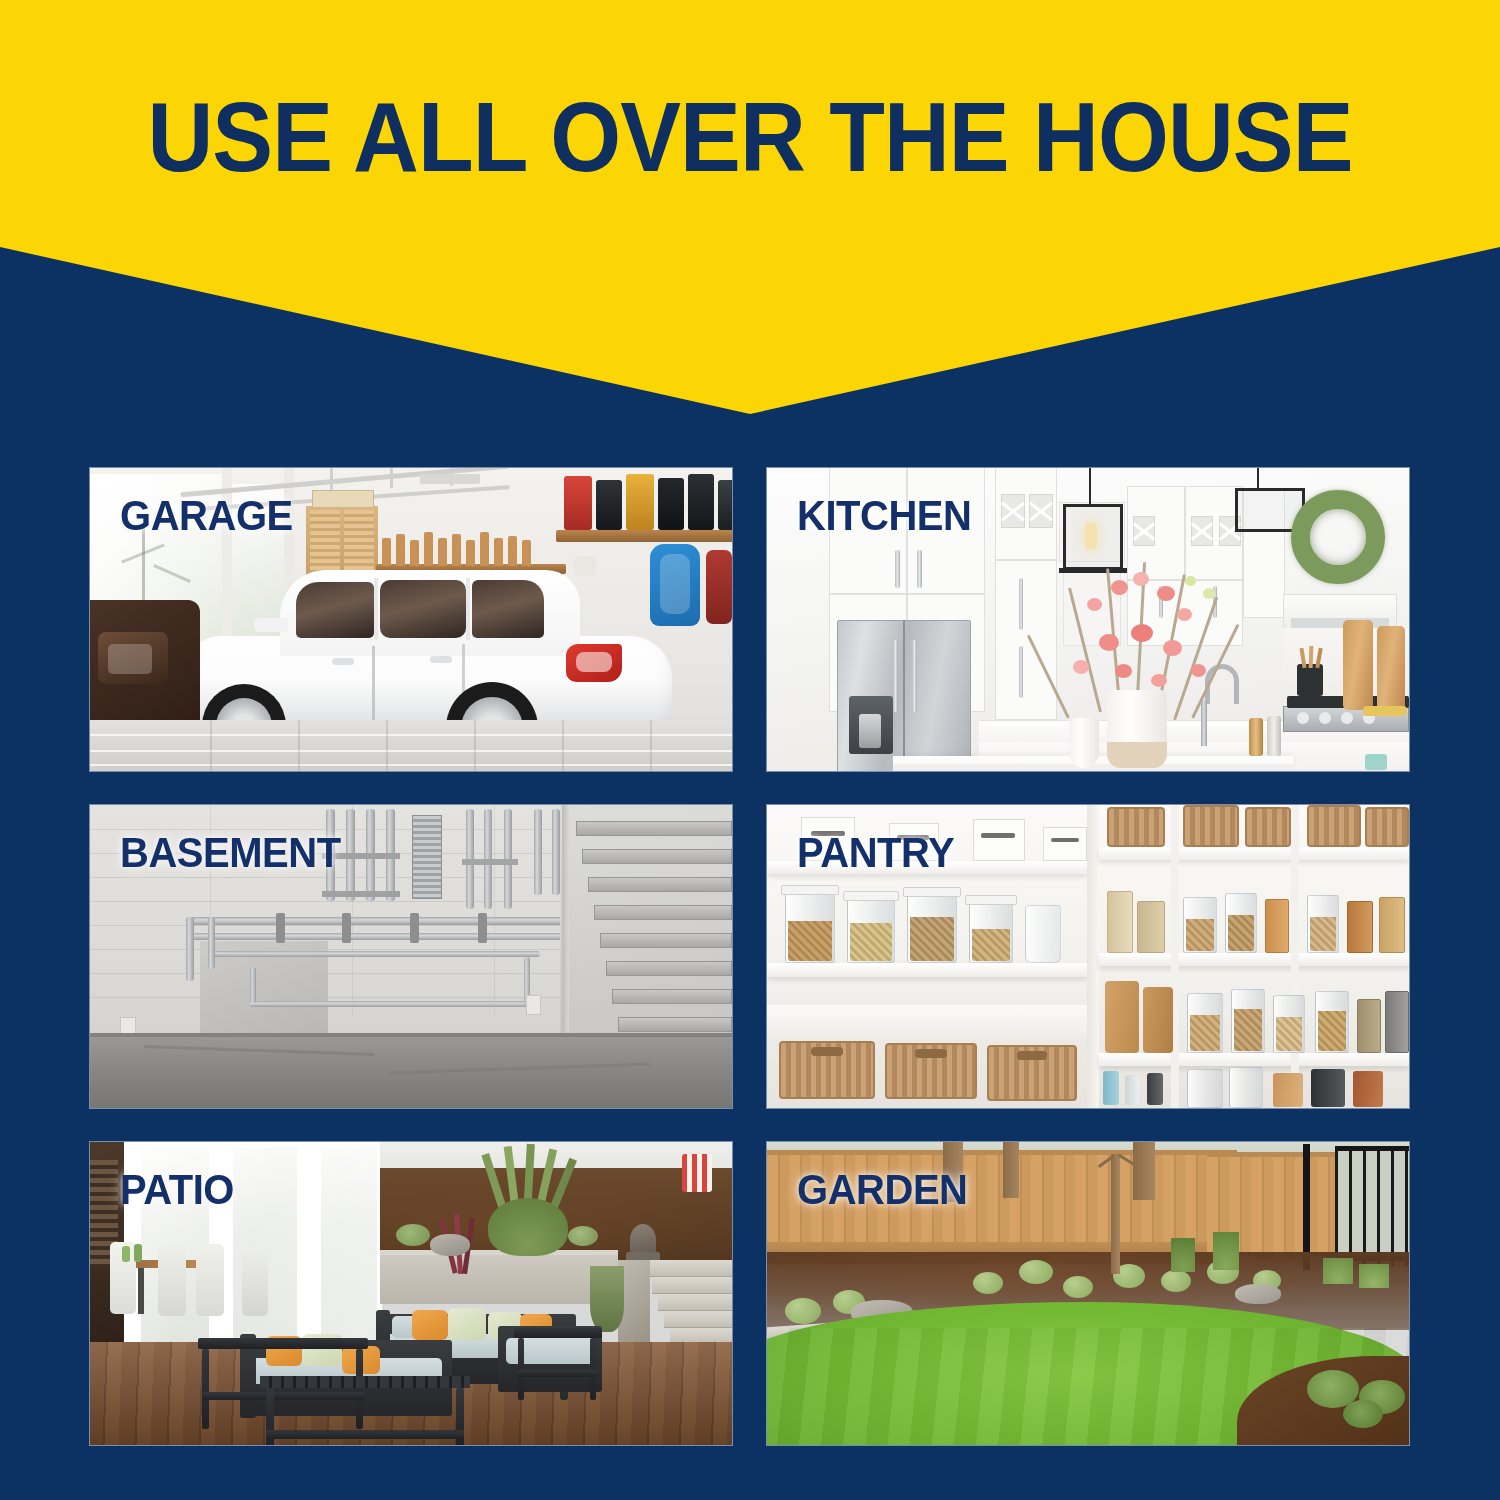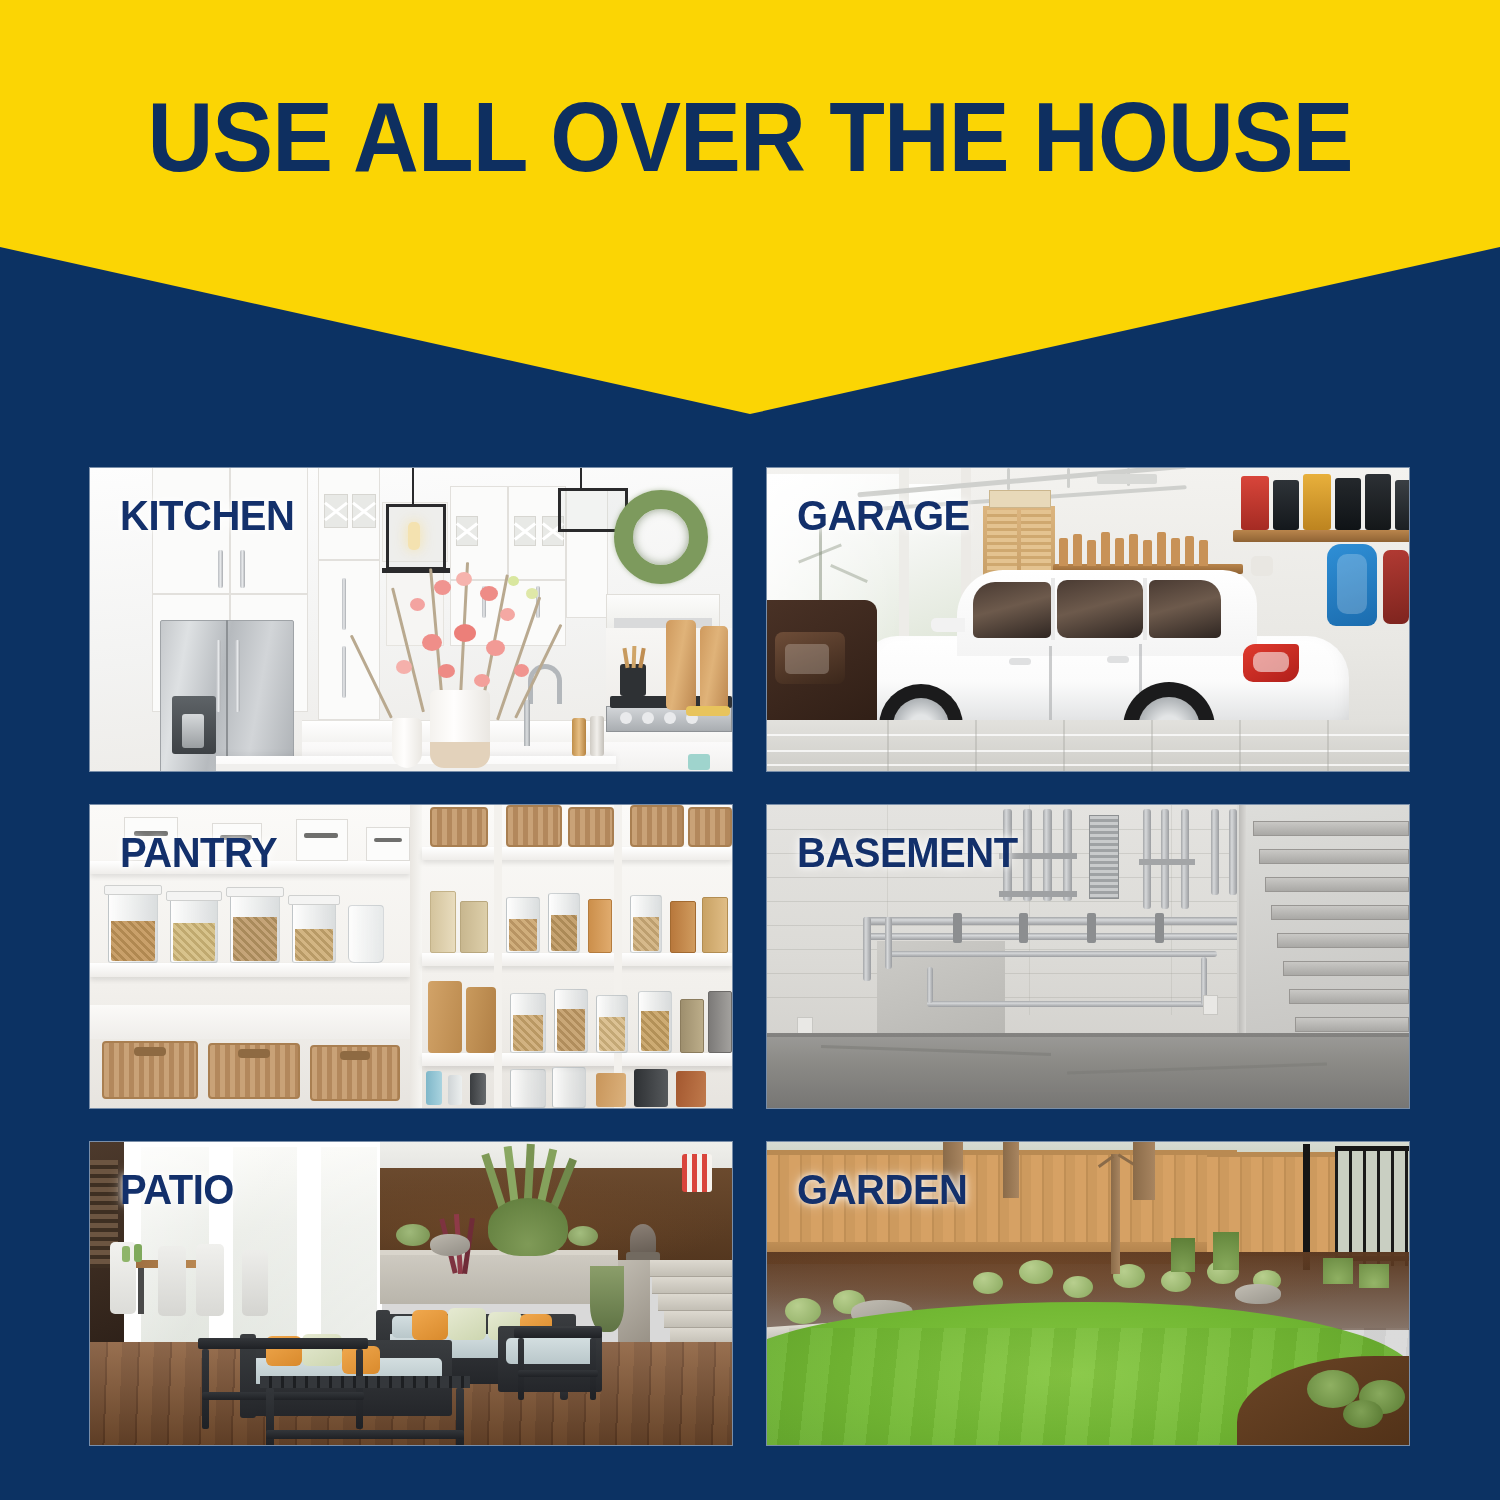--- a/index.html
+++ b/index.html
@@ -200,20 +200,110 @@
   .pt-grass-clump { background: radial-gradient(circle at 50% 80%,#7f9a57,#5d7a3a); }
   .pt-step { background: linear-gradient(180deg,#ddd9d0,#c3bfb5); border-bottom: 1px solid #a9a49a; }
 </style>
 </head>
 <body>
 
 <div id="banner"></div>
 <div id="headline">USE ALL OVER THE HOUSE</div>
 
 <div id="grid">
+
+  <div class="card">
+    <div class="scene">
+      <div class="p g-bg"></div>
+
+      <div class="p g-window" style="left:0;top:6px;width:132px;height:186px;"></div>
+      <div class="p" style="left:0;top:6px;width:132px;height:186px;background:linear-gradient(110deg,rgba(255,255,255,0.9),rgba(255,255,255,0.1));"></div>
+      <div class="p" style="left:52px;top:60px;width:3px;height:118px;background:rgba(130,140,120,0.5);"></div>
+      <div class="p" style="left:30px;top:84px;width:46px;height:3px;background:rgba(130,140,120,0.4);transform:rotate(-22deg);"></div>
+      <div class="p" style="left:62px;top:104px;width:40px;height:3px;background:rgba(130,140,120,0.4);transform:rotate(24deg);"></div>
+      <div class="p" style="left:132px;top:0;width:10px;height:200px;background:#edece8;"></div>
+      <div class="p g-window" style="left:142px;top:16px;width:52px;height:164px;"></div>
+      <div class="p" style="left:194px;top:0;width:10px;height:200px;background:#eceae6;"></div>
+
+      <div class="p g-rail" style="left:90px;top:10px;width:330px;height:5px;transform:rotate(-5deg);"></div>
+      <div class="p g-rail" style="left:110px;top:28px;width:310px;height:4px;transform:rotate(-4deg);"></div>
+      <div class="p g-rail" style="left:240px;top:0;width:3px;height:22px;"></div>
+      <div class="p g-rail" style="left:300px;top:0;width:3px;height:20px;"></div>
+      <div class="p g-rail" style="left:360px;top:0;width:3px;height:18px;"></div>
+      <div class="p" style="left:330px;top:6px;width:60px;height:10px;background:#d8d9d6;border-radius:2px;"></div>
+
+      <div class="p" style="left:216px;top:38px;width:72px;height:86px;background:linear-gradient(180deg,#dcb57f,#c39a62);border:2px solid #b08а55;"></div>
+      <div class="p" style="left:220px;top:42px;width:30px;height:78px;background:repeating-linear-gradient(180deg,#e4c390 0 4px,#cfa86f 4px 7px);"></div>
+      <div class="p" style="left:254px;top:42px;width:30px;height:78px;background:repeating-linear-gradient(180deg,#e4c390 0 4px,#cfa86f 4px 7px);"></div>
+      <div class="p" style="left:222px;top:22px;width:62px;height:18px;background:#e8d9b9;border:1px solid #cbb68d;"></div>
+
+      <div class="p g-shelf" style="left:286px;top:96px;width:190px;height:10px;"></div>
+      <div class="p g-tool" style="left:292px;top:70px;width:9px;height:28px;"></div>
+      <div class="p g-tool" style="left:306px;top:66px;width:9px;height:32px;"></div>
+      <div class="p g-tool" style="left:320px;top:72px;width:9px;height:26px;"></div>
+      <div class="p g-tool" style="left:334px;top:64px;width:9px;height:34px;"></div>
+      <div class="p g-tool" style="left:348px;top:70px;width:9px;height:28px;"></div>
+      <div class="p g-tool" style="left:362px;top:66px;width:9px;height:32px;"></div>
+      <div class="p g-tool" style="left:376px;top:72px;width:9px;height:26px;"></div>
+      <div class="p g-tool" style="left:390px;top:64px;width:9px;height:34px;"></div>
+      <div class="p g-tool" style="left:404px;top:70px;width:9px;height:28px;"></div>
+      <div class="p g-tool" style="left:418px;top:68px;width:9px;height:30px;"></div>
+      <div class="p g-tool" style="left:432px;top:72px;width:9px;height:26px;"></div>
+
+      <div class="p g-shelf" style="left:466px;top:62px;width:180px;height:12px;"></div>
+      <div class="p" style="left:474px;top:8px;width:28px;height:54px;background:linear-gradient(180deg,#d8453a,#a52b23);border-radius:3px;"></div>
+      <div class="p" style="left:506px;top:12px;width:26px;height:50px;background:linear-gradient(180deg,#2e3338,#14181c);border-radius:3px;"></div>
+      <div class="p" style="left:536px;top:6px;width:28px;height:56px;background:linear-gradient(180deg,#e8b03c,#bd8420);border-radius:3px;"></div>
+      <div class="p" style="left:568px;top:10px;width:26px;height:52px;background:linear-gradient(180deg,#24282c,#0f1316);border-radius:3px;"></div>
+      <div class="p" style="left:598px;top:6px;width:26px;height:56px;background:linear-gradient(180deg,#2c3035,#141719);border-radius:3px;"></div>
+      <div class="p" style="left:628px;top:12px;width:22px;height:50px;background:linear-gradient(180deg,#3a3f44,#1b1f22);border-radius:3px;"></div>
+
+      <div class="p" style="left:560px;top:76px;width:50px;height:82px;background:linear-gradient(160deg,#2f8fd6,#1b6cae);border-radius:14px 14px 9px 9px;"></div>
+      <div class="p" style="left:570px;top:86px;width:30px;height:60px;background:rgba(255,255,255,0.22);border-radius:10px;"></div>
+      <div class="p" style="left:616px;top:82px;width:26px;height:74px;background:linear-gradient(170deg,#b13a33,#7e241e);border-radius:7px;"></div>
+      <div class="p" style="left:484px;top:88px;width:22px;height:20px;background:#e9e7e2;border-radius:5px;"></div>
+
+      <div class="p car-body" style="left:96px;top:168px;width:486px;height:110px;"></div>
+      <div class="p car-cabin" style="left:190px;top:102px;width:300px;height:86px;"></div>
+      <div class="p car-glass" style="left:206px;top:114px;width:78px;height:56px;border-radius:22px 6px 5px 5px;"></div>
+      <div class="p car-glass" style="left:290px;top:112px;width:86px;height:58px;"></div>
+      <div class="p car-glass" style="left:382px;top:112px;width:72px;height:58px;border-radius:6px 20px 5px 5px;"></div>
+      <div class="p" style="left:284px;top:110px;width:4px;height:62px;background:#e8e8e8;"></div>
+      <div class="p" style="left:376px;top:110px;width:4px;height:62px;background:#e8e8e8;"></div>
+      <div class="p" style="left:164px;top:150px;width:34px;height:14px;background:#f2f2f2;border-radius:5px 0 0 6px;"></div>
+      <div class="p" style="left:242px;top:190px;width:22px;height:7px;background:#dfe0e1;border-radius:4px;"></div>
+      <div class="p" style="left:340px;top:188px;width:22px;height:7px;background:#dfe0e1;border-radius:4px;"></div>
+      <div class="p" style="left:282px;top:178px;width:3px;height:92px;background:rgba(170,172,174,0.6);"></div>
+      <div class="p" style="left:372px;top:176px;width:3px;height:94px;background:rgba(170,172,174,0.55);"></div>
+      <div class="p taillight" style="left:476px;top:176px;width:56px;height:38px;"></div>
+      <div class="p" style="left:486px;top:184px;width:36px;height:20px;background:rgba(255,255,255,0.55);border-radius:8px;"></div>
+      <div class="p tire" style="left:112px;top:216px;width:84px;height:84px;"></div>
+      <div class="p rim" style="left:126px;top:230px;width:56px;height:56px;"></div>
+      <div class="p tire" style="left:356px;top:214px;width:92px;height:92px;"></div>
+      <div class="p rim" style="left:371px;top:229px;width:62px;height:62px;"></div>
+      <div class="p" style="left:96px;top:262px;width:486px;height:20px;background:linear-gradient(180deg,rgba(0,0,0,0.14),transparent);"></div>
+
+      <div class="p" style="left:-12px;top:132px;width:122px;height:172px;background:linear-gradient(150deg,#4a3226,#2a1a12);border-radius:12px;"></div>
+      <div class="p" style="left:8px;top:164px;width:70px;height:52px;background:linear-gradient(160deg,#6e4d38,#3b271b);border-radius:8px;"></div>
+      <div class="p" style="left:18px;top:176px;width:44px;height:30px;background:rgba(220,210,200,0.3);border-radius:5px;"></div>
+      <div class="p" style="left:-6px;top:256px;width:96px;height:48px;background:#1a120c;border-radius:14px;"></div>
+
+      <div class="p g-floor" style="left:0;top:252px;width:642px;height:51px;"></div>
+      <div class="p g-tile-h" style="left:0;top:266px;width:642px;"></div>
+      <div class="p g-tile-h" style="left:0;top:282px;width:642px;"></div>
+      <div class="p g-tile-h" style="left:0;top:296px;width:642px;"></div>
+      <div class="p g-tile-v" style="left:120px;top:252px;height:51px;"></div>
+      <div class="p g-tile-v" style="left:208px;top:252px;height:51px;"></div>
+      <div class="p g-tile-v" style="left:296px;top:252px;height:51px;"></div>
+      <div class="p g-tile-v" style="left:384px;top:252px;height:51px;"></div>
+      <div class="p g-tile-v" style="left:472px;top:252px;height:51px;"></div>
+      <div class="p g-tile-v" style="left:560px;top:252px;height:51px;"></div>
+    </div>
+    <div class="card-label">GARAGE</div>
+  </div>
 
   <div class="card">
     <div class="scene">
       <div class="p k-bg"></div>
 
       <div class="p k-cab" style="left:62px;top:-4px;width:78px;height:130px;"></div>
       <div class="p k-cab" style="left:140px;top:-4px;width:78px;height:130px;"></div>
       <div class="p k-cab" style="left:62px;top:126px;width:78px;height:118px;"></div>
       <div class="p k-cab" style="left:140px;top:126px;width:78px;height:118px;"></div>
       <div class="p k-handle" style="left:128px;top:82px;width:5px;height:38px;"></div>
@@ -320,106 +410,86 @@
       <div class="p k-board" style="left:576px;top:152px;width:30px;height:90px;"></div>
       <div class="p k-board" style="left:610px;top:158px;width:28px;height:84px;"></div>
       <div class="p" style="left:596px;top:238px;width:44px;height:10px;background:#e8c45c;border-radius:4px;"></div>
       <div class="p" style="left:598px;top:286px;width:22px;height:16px;background:#9fd4cd;border-radius:3px;"></div>
     </div>
     <div class="card-label">KITCHEN</div>
   </div>
 
   <div class="card">
     <div class="scene">
-      <div class="p g-bg"></div>
-
-      <div class="p g-window" style="left:0;top:6px;width:132px;height:186px;"></div>
-      <div class="p" style="left:0;top:6px;width:132px;height:186px;background:linear-gradient(110deg,rgba(255,255,255,0.9),rgba(255,255,255,0.1));"></div>
-      <div class="p" style="left:52px;top:60px;width:3px;height:118px;background:rgba(130,140,120,0.5);"></div>
-      <div class="p" style="left:30px;top:84px;width:46px;height:3px;background:rgba(130,140,120,0.4);transform:rotate(-22deg);"></div>
-      <div class="p" style="left:62px;top:104px;width:40px;height:3px;background:rgba(130,140,120,0.4);transform:rotate(24deg);"></div>
-      <div class="p" style="left:132px;top:0;width:10px;height:200px;background:#edece8;"></div>
-      <div class="p g-window" style="left:142px;top:16px;width:52px;height:164px;"></div>
-      <div class="p" style="left:194px;top:0;width:10px;height:200px;background:#eceae6;"></div>
-
-      <div class="p g-rail" style="left:90px;top:10px;width:330px;height:5px;transform:rotate(-5deg);"></div>
-      <div class="p g-rail" style="left:110px;top:28px;width:310px;height:4px;transform:rotate(-4deg);"></div>
-      <div class="p g-rail" style="left:240px;top:0;width:3px;height:22px;"></div>
-      <div class="p g-rail" style="left:300px;top:0;width:3px;height:20px;"></div>
-      <div class="p g-rail" style="left:360px;top:0;width:3px;height:18px;"></div>
-      <div class="p" style="left:330px;top:6px;width:60px;height:10px;background:#d8d9d6;border-radius:2px;"></div>
-
-      <div class="p" style="left:216px;top:38px;width:72px;height:86px;background:linear-gradient(180deg,#dcb57f,#c39a62);border:2px solid #b08а55;"></div>
-      <div class="p" style="left:220px;top:42px;width:30px;height:78px;background:repeating-linear-gradient(180deg,#e4c390 0 4px,#cfa86f 4px 7px);"></div>
-      <div class="p" style="left:254px;top:42px;width:30px;height:78px;background:repeating-linear-gradient(180deg,#e4c390 0 4px,#cfa86f 4px 7px);"></div>
-      <div class="p" style="left:222px;top:22px;width:62px;height:18px;background:#e8d9b9;border:1px solid #cbb68d;"></div>
-
-      <div class="p g-shelf" style="left:286px;top:96px;width:190px;height:10px;"></div>
-      <div class="p g-tool" style="left:292px;top:70px;width:9px;height:28px;"></div>
-      <div class="p g-tool" style="left:306px;top:66px;width:9px;height:32px;"></div>
-      <div class="p g-tool" style="left:320px;top:72px;width:9px;height:26px;"></div>
-      <div class="p g-tool" style="left:334px;top:64px;width:9px;height:34px;"></div>
-      <div class="p g-tool" style="left:348px;top:70px;width:9px;height:28px;"></div>
-      <div class="p g-tool" style="left:362px;top:66px;width:9px;height:32px;"></div>
-      <div class="p g-tool" style="left:376px;top:72px;width:9px;height:26px;"></div>
-      <div class="p g-tool" style="left:390px;top:64px;width:9px;height:34px;"></div>
-      <div class="p g-tool" style="left:404px;top:70px;width:9px;height:28px;"></div>
-      <div class="p g-tool" style="left:418px;top:68px;width:9px;height:30px;"></div>
-      <div class="p g-tool" style="left:432px;top:72px;width:9px;height:26px;"></div>
-
-      <div class="p g-shelf" style="left:466px;top:62px;width:180px;height:12px;"></div>
-      <div class="p" style="left:474px;top:8px;width:28px;height:54px;background:linear-gradient(180deg,#d8453a,#a52b23);border-radius:3px;"></div>
-      <div class="p" style="left:506px;top:12px;width:26px;height:50px;background:linear-gradient(180deg,#2e3338,#14181c);border-radius:3px;"></div>
-      <div class="p" style="left:536px;top:6px;width:28px;height:56px;background:linear-gradient(180deg,#e8b03c,#bd8420);border-radius:3px;"></div>
-      <div class="p" style="left:568px;top:10px;width:26px;height:52px;background:linear-gradient(180deg,#24282c,#0f1316);border-radius:3px;"></div>
-      <div class="p" style="left:598px;top:6px;width:26px;height:56px;background:linear-gradient(180deg,#2c3035,#141719);border-radius:3px;"></div>
-      <div class="p" style="left:628px;top:12px;width:22px;height:50px;background:linear-gradient(180deg,#3a3f44,#1b1f22);border-radius:3px;"></div>
-
-      <div class="p" style="left:560px;top:76px;width:50px;height:82px;background:linear-gradient(160deg,#2f8fd6,#1b6cae);border-radius:14px 14px 9px 9px;"></div>
-      <div class="p" style="left:570px;top:86px;width:30px;height:60px;background:rgba(255,255,255,0.22);border-radius:10px;"></div>
-      <div class="p" style="left:616px;top:82px;width:26px;height:74px;background:linear-gradient(170deg,#b13a33,#7e241e);border-radius:7px;"></div>
-      <div class="p" style="left:484px;top:88px;width:22px;height:20px;background:#e9e7e2;border-radius:5px;"></div>
-
-      <div class="p car-body" style="left:96px;top:168px;width:486px;height:110px;"></div>
-      <div class="p car-cabin" style="left:190px;top:102px;width:300px;height:86px;"></div>
-      <div class="p car-glass" style="left:206px;top:114px;width:78px;height:56px;border-radius:22px 6px 5px 5px;"></div>
-      <div class="p car-glass" style="left:290px;top:112px;width:86px;height:58px;"></div>
-      <div class="p car-glass" style="left:382px;top:112px;width:72px;height:58px;border-radius:6px 20px 5px 5px;"></div>
-      <div class="p" style="left:284px;top:110px;width:4px;height:62px;background:#e8e8e8;"></div>
-      <div class="p" style="left:376px;top:110px;width:4px;height:62px;background:#e8e8e8;"></div>
-      <div class="p" style="left:164px;top:150px;width:34px;height:14px;background:#f2f2f2;border-radius:5px 0 0 6px;"></div>
-      <div class="p" style="left:242px;top:190px;width:22px;height:7px;background:#dfe0e1;border-radius:4px;"></div>
-      <div class="p" style="left:340px;top:188px;width:22px;height:7px;background:#dfe0e1;border-radius:4px;"></div>
-      <div class="p" style="left:282px;top:178px;width:3px;height:92px;background:rgba(170,172,174,0.6);"></div>
-      <div class="p" style="left:372px;top:176px;width:3px;height:94px;background:rgba(170,172,174,0.55);"></div>
-      <div class="p taillight" style="left:476px;top:176px;width:56px;height:38px;"></div>
-      <div class="p" style="left:486px;top:184px;width:36px;height:20px;background:rgba(255,255,255,0.55);border-radius:8px;"></div>
-      <div class="p tire" style="left:112px;top:216px;width:84px;height:84px;"></div>
-      <div class="p rim" style="left:126px;top:230px;width:56px;height:56px;"></div>
-      <div class="p tire" style="left:356px;top:214px;width:92px;height:92px;"></div>
-      <div class="p rim" style="left:371px;top:229px;width:62px;height:62px;"></div>
-      <div class="p" style="left:96px;top:262px;width:486px;height:20px;background:linear-gradient(180deg,rgba(0,0,0,0.14),transparent);"></div>
-
-      <div class="p" style="left:-12px;top:132px;width:122px;height:172px;background:linear-gradient(150deg,#4a3226,#2a1a12);border-radius:12px;"></div>
-      <div class="p" style="left:8px;top:164px;width:70px;height:52px;background:linear-gradient(160deg,#6e4d38,#3b271b);border-radius:8px;"></div>
-      <div class="p" style="left:18px;top:176px;width:44px;height:30px;background:rgba(220,210,200,0.3);border-radius:5px;"></div>
-      <div class="p" style="left:-6px;top:256px;width:96px;height:48px;background:#1a120c;border-radius:14px;"></div>
-
-      <div class="p g-floor" style="left:0;top:252px;width:642px;height:51px;"></div>
-      <div class="p g-tile-h" style="left:0;top:266px;width:642px;"></div>
-      <div class="p g-tile-h" style="left:0;top:282px;width:642px;"></div>
-      <div class="p g-tile-h" style="left:0;top:296px;width:642px;"></div>
-      <div class="p g-tile-v" style="left:120px;top:252px;height:51px;"></div>
-      <div class="p g-tile-v" style="left:208px;top:252px;height:51px;"></div>
-      <div class="p g-tile-v" style="left:296px;top:252px;height:51px;"></div>
-      <div class="p g-tile-v" style="left:384px;top:252px;height:51px;"></div>
-      <div class="p g-tile-v" style="left:472px;top:252px;height:51px;"></div>
-      <div class="p g-tile-v" style="left:560px;top:252px;height:51px;"></div>
+      <div class="p b-bg"></div>
+
+      <div class="p b-brick" style="left:0;top:24px;width:642px;"></div>
+      <div class="p b-brick" style="left:0;top:48px;width:642px;"></div>
+      <div class="p b-brick" style="left:0;top:72px;width:642px;"></div>
+      <div class="p b-brick" style="left:0;top:96px;width:642px;"></div>
+      <div class="p b-brick" style="left:0;top:120px;width:642px;"></div>
+      <div class="p b-brick" style="left:0;top:144px;width:642px;"></div>
+      <div class="p b-brick" style="left:0;top:168px;width:642px;"></div>
+      <div class="p b-brick" style="left:0;top:192px;width:642px;"></div>
+      <div class="p" style="left:120px;top:0;width:1px;height:210px;background:rgba(160,158,152,0.22);"></div>
+      <div class="p" style="left:262px;top:0;width:1px;height:210px;background:rgba(160,158,152,0.22);"></div>
+      <div class="p" style="left:404px;top:0;width:1px;height:210px;background:rgba(160,158,152,0.22);"></div>
+
+      <div class="p" style="left:110px;top:132px;width:128px;height:96px;background:linear-gradient(160deg,#cdccc8,#b9b8b4);"></div>
+      <div class="p" style="left:110px;top:132px;width:128px;height:4px;background:#dedcd8;"></div>
+
+      <div class="p b-pipe" style="left:236px;top:4px;width:9px;height:92px;"></div>
+      <div class="p b-pipe" style="left:256px;top:4px;width:9px;height:92px;"></div>
+      <div class="p b-pipe" style="left:276px;top:4px;width:9px;height:92px;"></div>
+      <div class="p b-pipe" style="left:296px;top:4px;width:9px;height:92px;"></div>
+      <div class="p" style="left:232px;top:48px;width:78px;height:6px;background:#9fa1a3;"></div>
+      <div class="p" style="left:232px;top:86px;width:78px;height:6px;background:#9fa1a3;"></div>
+      <div class="p b-vent" style="left:322px;top:10px;width:30px;height:84px;"></div>
+      <div class="p b-pipe" style="left:376px;top:4px;width:8px;height:100px;"></div>
+      <div class="p b-pipe" style="left:394px;top:4px;width:8px;height:100px;"></div>
+      <div class="p b-pipe" style="left:414px;top:4px;width:8px;height:100px;"></div>
+      <div class="p" style="left:372px;top:54px;width:56px;height:6px;background:#a3a5a7;"></div>
+      <div class="p b-pipe" style="left:444px;top:4px;width:8px;height:86px;"></div>
+      <div class="p b-pipe" style="left:462px;top:4px;width:8px;height:86px;"></div>
+
+      <div class="p b-pipe-h" style="left:96px;top:112px;width:380px;height:8px;"></div>
+      <div class="p b-pipe-h" style="left:96px;top:128px;width:380px;height:7px;"></div>
+      <div class="p b-pipe-h" style="left:120px;top:146px;width:330px;height:6px;"></div>
+      <div class="p b-pipe" style="left:96px;top:112px;width:8px;height:64px;"></div>
+      <div class="p b-pipe" style="left:118px;top:112px;width:7px;height:52px;"></div>
+      <div class="p b-pipe-h" style="left:160px;top:196px;width:280px;height:6px;"></div>
+      <div class="p b-pipe" style="left:160px;top:162px;width:6px;height:36px;"></div>
+      <div class="p b-pipe" style="left:434px;top:152px;width:6px;height:48px;"></div>
+
+      <div class="p" style="left:186px;top:108px;width:9px;height:30px;background:#8c8e90;border-radius:2px;"></div>
+      <div class="p" style="left:252px;top:108px;width:9px;height:30px;background:#8c8e90;border-radius:2px;"></div>
+      <div class="p" style="left:320px;top:108px;width:9px;height:30px;background:#8c8e90;border-radius:2px;"></div>
+      <div class="p" style="left:388px;top:108px;width:9px;height:30px;background:#8c8e90;border-radius:2px;"></div>
+
+      <div class="p" style="left:470px;top:0;width:172px;height:240px;background:linear-gradient(170deg,#ddddda,#c6c5c2);"></div>
+      <div class="p b-stair" style="left:486px;top:16px;width:156px;height:15px;"></div>
+      <div class="p b-stair" style="left:492px;top:44px;width:150px;height:15px;"></div>
+      <div class="p b-stair" style="left:498px;top:72px;width:144px;height:15px;"></div>
+      <div class="p b-stair" style="left:504px;top:100px;width:138px;height:15px;"></div>
+      <div class="p b-stair" style="left:510px;top:128px;width:132px;height:15px;"></div>
+      <div class="p b-stair" style="left:516px;top:156px;width:126px;height:15px;"></div>
+      <div class="p b-stair" style="left:522px;top:184px;width:120px;height:15px;"></div>
+      <div class="p b-stair" style="left:528px;top:212px;width:114px;height:15px;"></div>
+      <div class="p" style="left:472px;top:0;width:7px;height:244px;background:linear-gradient(90deg,#bdbcb9,#d9d8d5);"></div>
+
+      <div class="p" style="left:30px;top:212px;width:16px;height:22px;background:#e9e8e5;border:1px solid #c8c7c3;"></div>
+      <div class="p" style="left:436px;top:190px;width:15px;height:20px;background:#e9e8e5;border:1px solid #c8c7c3;"></div>
+
+      <div class="p b-floor" style="left:0;top:228px;width:642px;height:75px;"></div>
+      <div class="p" style="left:0;top:228px;width:642px;height:4px;background:rgba(60,60,58,0.25);"></div>
+      <div class="p" style="left:54px;top:244px;width:230px;height:3px;background:rgba(120,119,116,0.5);transform:rotate(2deg);"></div>
+      <div class="p" style="left:300px;top:262px;width:260px;height:3px;background:rgba(120,119,116,0.45);transform:rotate(-2deg);"></div>
+      <div class="p" style="left:120px;top:284px;width:300px;height:3px;background:rgba(130,128,125,0.4);"></div>
     </div>
-    <div class="card-label">GARAGE</div>
+    <div class="card-label">BASEMENT</div>
   </div>
 
   <div class="card">
     <div class="scene">
       <div class="p pa-bg"></div>
 
       <div class="p pa-shelf" style="left:0;top:56px;width:320px;height:13px;"></div>
       <div class="p pa-sign" style="left:34px;top:12px;width:54px;height:44px;"></div>
       <div class="p" style="left:44px;top:26px;width:34px;height:5px;background:#6f6f6d;border-radius:2px;"></div>
       <div class="p pa-sign" style="left:122px;top:18px;width:50px;height:38px;"></div>
@@ -500,90 +570,20 @@
       <div class="p pa-jar" style="left:462px;top:262px;width:34px;height:41px;"></div>
       <div class="p" style="left:506px;top:268px;width:30px;height:34px;background:linear-gradient(100deg,#c8955a,#dcb27d);border-radius:3px;"></div>
       <div class="p" style="left:544px;top:264px;width:34px;height:38px;background:linear-gradient(90deg,#2e3134,#56595c);border-radius:3px;"></div>
       <div class="p" style="left:586px;top:266px;width:30px;height:36px;background:linear-gradient(100deg,#a3572f,#c07a4c);border-radius:3px;"></div>
     </div>
     <div class="card-label">PANTRY</div>
   </div>
 
   <div class="card">
     <div class="scene">
-      <div class="p b-bg"></div>
-
-      <div class="p b-brick" style="left:0;top:24px;width:642px;"></div>
-      <div class="p b-brick" style="left:0;top:48px;width:642px;"></div>
-      <div class="p b-brick" style="left:0;top:72px;width:642px;"></div>
-      <div class="p b-brick" style="left:0;top:96px;width:642px;"></div>
-      <div class="p b-brick" style="left:0;top:120px;width:642px;"></div>
-      <div class="p b-brick" style="left:0;top:144px;width:642px;"></div>
-      <div class="p b-brick" style="left:0;top:168px;width:642px;"></div>
-      <div class="p b-brick" style="left:0;top:192px;width:642px;"></div>
-      <div class="p" style="left:120px;top:0;width:1px;height:210px;background:rgba(160,158,152,0.22);"></div>
-      <div class="p" style="left:262px;top:0;width:1px;height:210px;background:rgba(160,158,152,0.22);"></div>
-      <div class="p" style="left:404px;top:0;width:1px;height:210px;background:rgba(160,158,152,0.22);"></div>
-
-      <div class="p" style="left:110px;top:132px;width:128px;height:96px;background:linear-gradient(160deg,#cdccc8,#b9b8b4);"></div>
-      <div class="p" style="left:110px;top:132px;width:128px;height:4px;background:#dedcd8;"></div>
-
-      <div class="p b-pipe" style="left:236px;top:4px;width:9px;height:92px;"></div>
-      <div class="p b-pipe" style="left:256px;top:4px;width:9px;height:92px;"></div>
-      <div class="p b-pipe" style="left:276px;top:4px;width:9px;height:92px;"></div>
-      <div class="p b-pipe" style="left:296px;top:4px;width:9px;height:92px;"></div>
-      <div class="p" style="left:232px;top:48px;width:78px;height:6px;background:#9fa1a3;"></div>
-      <div class="p" style="left:232px;top:86px;width:78px;height:6px;background:#9fa1a3;"></div>
-      <div class="p b-vent" style="left:322px;top:10px;width:30px;height:84px;"></div>
-      <div class="p b-pipe" style="left:376px;top:4px;width:8px;height:100px;"></div>
-      <div class="p b-pipe" style="left:394px;top:4px;width:8px;height:100px;"></div>
-      <div class="p b-pipe" style="left:414px;top:4px;width:8px;height:100px;"></div>
-      <div class="p" style="left:372px;top:54px;width:56px;height:6px;background:#a3a5a7;"></div>
-      <div class="p b-pipe" style="left:444px;top:4px;width:8px;height:86px;"></div>
-      <div class="p b-pipe" style="left:462px;top:4px;width:8px;height:86px;"></div>
-
-      <div class="p b-pipe-h" style="left:96px;top:112px;width:380px;height:8px;"></div>
-      <div class="p b-pipe-h" style="left:96px;top:128px;width:380px;height:7px;"></div>
-      <div class="p b-pipe-h" style="left:120px;top:146px;width:330px;height:6px;"></div>
-      <div class="p b-pipe" style="left:96px;top:112px;width:8px;height:64px;"></div>
-      <div class="p b-pipe" style="left:118px;top:112px;width:7px;height:52px;"></div>
-      <div class="p b-pipe-h" style="left:160px;top:196px;width:280px;height:6px;"></div>
-      <div class="p b-pipe" style="left:160px;top:162px;width:6px;height:36px;"></div>
-      <div class="p b-pipe" style="left:434px;top:152px;width:6px;height:48px;"></div>
-
-      <div class="p" style="left:186px;top:108px;width:9px;height:30px;background:#8c8e90;border-radius:2px;"></div>
-      <div class="p" style="left:252px;top:108px;width:9px;height:30px;background:#8c8e90;border-radius:2px;"></div>
-      <div class="p" style="left:320px;top:108px;width:9px;height:30px;background:#8c8e90;border-radius:2px;"></div>
-      <div class="p" style="left:388px;top:108px;width:9px;height:30px;background:#8c8e90;border-radius:2px;"></div>
-
-      <div class="p" style="left:470px;top:0;width:172px;height:240px;background:linear-gradient(170deg,#ddddda,#c6c5c2);"></div>
-      <div class="p b-stair" style="left:486px;top:16px;width:156px;height:15px;"></div>
-      <div class="p b-stair" style="left:492px;top:44px;width:150px;height:15px;"></div>
-      <div class="p b-stair" style="left:498px;top:72px;width:144px;height:15px;"></div>
-      <div class="p b-stair" style="left:504px;top:100px;width:138px;height:15px;"></div>
-      <div class="p b-stair" style="left:510px;top:128px;width:132px;height:15px;"></div>
-      <div class="p b-stair" style="left:516px;top:156px;width:126px;height:15px;"></div>
-      <div class="p b-stair" style="left:522px;top:184px;width:120px;height:15px;"></div>
-      <div class="p b-stair" style="left:528px;top:212px;width:114px;height:15px;"></div>
-      <div class="p" style="left:472px;top:0;width:7px;height:244px;background:linear-gradient(90deg,#bdbcb9,#d9d8d5);"></div>
-
-      <div class="p" style="left:30px;top:212px;width:16px;height:22px;background:#e9e8e5;border:1px solid #c8c7c3;"></div>
-      <div class="p" style="left:436px;top:190px;width:15px;height:20px;background:#e9e8e5;border:1px solid #c8c7c3;"></div>
-
-      <div class="p b-floor" style="left:0;top:228px;width:642px;height:75px;"></div>
-      <div class="p" style="left:0;top:228px;width:642px;height:4px;background:rgba(60,60,58,0.25);"></div>
-      <div class="p" style="left:54px;top:244px;width:230px;height:3px;background:rgba(120,119,116,0.5);transform:rotate(2deg);"></div>
-      <div class="p" style="left:300px;top:262px;width:260px;height:3px;background:rgba(120,119,116,0.45);transform:rotate(-2deg);"></div>
-      <div class="p" style="left:120px;top:284px;width:300px;height:3px;background:rgba(130,128,125,0.4);"></div>
-    </div>
-    <div class="card-label">BASEMENT</div>
-  </div>
-
-  <div class="card">
-    <div class="scene">
       <div class="p pt-sky" style="left:0;top:0;width:642px;height:40px;"></div>
 
       <div class="p" style="left:-10px;top:0;width:300px;height:215px;background:linear-gradient(175deg,#fbfaf7,#efeeea);"></div>
       <div class="p" style="left:-10px;top:0;width:44px;height:215px;background:linear-gradient(160deg,#4d3a2c,#2d2018);"></div>
       <div class="p" style="left:-6px;top:18px;width:34px;height:108px;background:repeating-linear-gradient(180deg,#6c5541 0 5px,#3e2f22 5px 9px);"></div>
       <div class="p pt-frame" style="left:34px;top:0;width:12px;height:215px;"></div>
       <div class="p pt-door" style="left:46px;top:0;width:78px;height:212px;"></div>
       <div class="p pt-frame" style="left:124px;top:0;width:14px;height:215px;"></div>
       <div class="p pt-door" style="left:138px;top:0;width:74px;height:212px;"></div>
       <div class="p pt-frame" style="left:212px;top:0;width:14px;height:215px;"></div>

